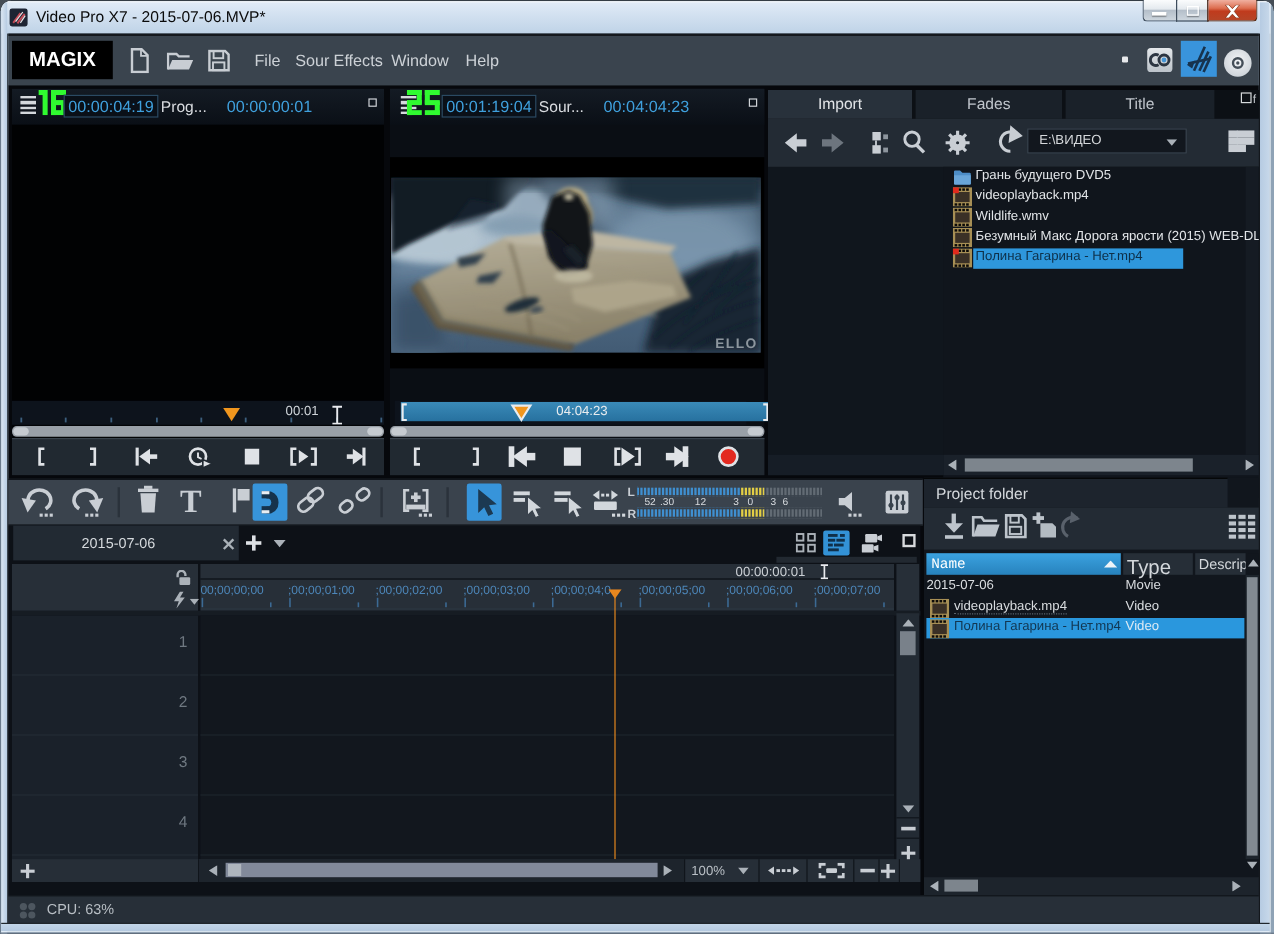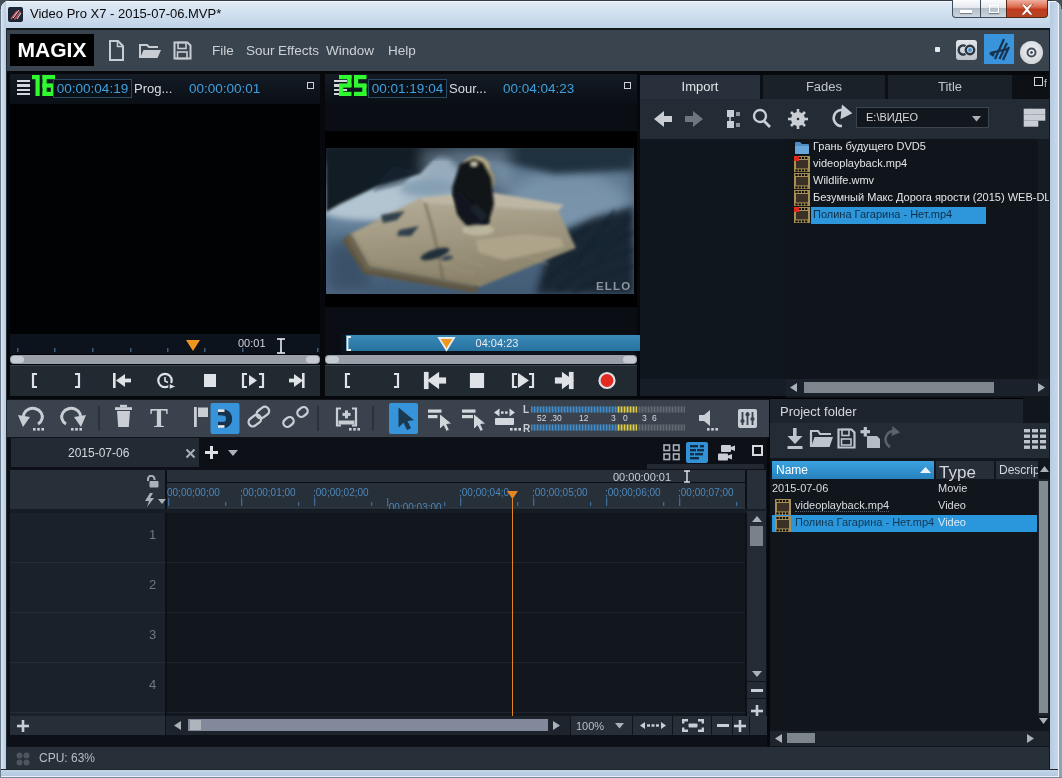--- a/index.html
+++ b/index.html
@@ -49,21 +49,21 @@
 <div class="abs" style="left:989px;top:5px;width:8px;height:6px;border:1.8px solid #fff;box-shadow:0 1px 1px rgba(0,0,0,.4);"></div>
 <svg class="abs" style="left:1020px;top:4px;" width="14" height="11" viewBox="0 0 14 11">
     <path d="M1 0 L4 0 L7 3.2 L10 0 L13 0 L8.6 5.5 L13 11 L10 11 L7 7.8 L4 11 L1 11 L5.4 5.5 Z" fill="#fff" stroke="#7c2d12" stroke-width="0.6"></path>
   </svg>
 
 <div class="abs" style="left:0;top:0;width:9px;height:9px;background:radial-gradient(circle 9px at 9px 9px, transparent 8px, #454d56 8.5px);"></div>
 <div class="abs" style="left:1053px;top:0;width:9px;height:9px;background:radial-gradient(circle 9px at 0px 9px, transparent 8px, #454d56 8.5px);"></div>
 
 <div class="abs" style="left:7px;top:28px;width:1042px;height:43px;background:#3a444e;"></div>
 <div class="abs" style="left:7px;top:28px;width:1042px;height:2px;background:#15191e;"></div>
-<div class="abs" style="left:10px;top:34px;width:84px;height:32px;background:#000;color:#fff;font-weight:bold;font-size:21px;text-align:center;line-height:32px;letter-spacing:0px;">MAGIX</div>
+<div class="abs" style="left:10px;top:34px;width:84px;height:32px;background:#000;color:#fff;font-weight:bold;font-size:17px;text-align:center;line-height:32px;letter-spacing:0px;">MAGIX</div>
 
 <svg class="abs" style="left:108px;top:40px;" width="17" height="21" viewBox="0 0 17 21">
   <path d="M2 1 L10 1 L15 6 L15 20 L2 20 Z" fill="none" stroke="#c8cdd3" stroke-width="2"></path>
   <path d="M9.5 1 L9.5 6.5 L15 6.5" fill="none" stroke="#c8cdd3" stroke-width="1.5"></path>
 </svg>
 
 <svg class="abs" style="left:139px;top:43px;" width="22" height="16" viewBox="0 0 22 16">
   <path d="M1 15 L1 2 L8 2 L10 4 L19 4" fill="none" stroke="#c8cdd3" stroke-width="2"></path>
   <path d="M1 15 L4.5 7 L22 7 L18.5 15 Z" fill="#c8cdd3"></path>
 </svg>
@@ -285,21 +285,21 @@
     <polygon points="134,16 148,11 157,15 165,30 168,56 162,76 144,82 131,66 126,40" fill="#090c11" filter="url(#b2)"></polygon>
     <polygon points="126,44 136,70 152,80 164,74 149,58 134,44" fill="#0d1117" filter="url(#b2)"></polygon>
     <ellipse cx="148" cy="16" rx="4" ry="3" fill="#ddd2b0" filter="url(#b2)"></ellipse>
     <ellipse cx="152" cy="82" rx="16" ry="5.5" fill="#d8cdad" filter="url(#b2)" opacity=".92"></ellipse>
     <polygon points="143,60 151,56 162,68 156,74" fill="#181d24" filter="url(#b2)"></polygon>
     <rect width="308" height="146" fill="#2c4157" opacity=".15"></rect>
     <text x="270" y="142" font-family="Liberation Sans" font-size="11.5" font-weight="bold" fill="#8d969e" letter-spacing="1.2">ELLO</text>
   </svg>
   </div>
 
-  <div class="abs" style="left:16px;top:260px;width:293px;height:20px;background:#0d131c;">
+  <div class="abs" style="left:4px;top:260px;width:293px;height:20px;background:#0d131c;">
     <div class="abs" style="left:5px;top:1px;width:307px;height:16px;background:linear-gradient(#3a8ab8,#27719f);"></div>
     <svg class="abs" style="left:0;top:0;" width="312" height="20">
       <g stroke="#e9ecef" stroke-width="1.8" fill="none">
         <path d="M10 3 L6.5 3 L6.5 16 L10 16"></path>
         <path d="M307 3 L310.5 3 L310.5 16 L307 16"></path>
         <path d="M98 4 L113 4 L105.5 16 Z" fill="#f0961e"></path>
     </g>
       </svg>
     <div class="abs" style="left:0px;top:3px;width:312px;text-align:center;font-size:11px;color:#e8ecef;">04:04:23</div>
   </div>
@@ -795,21 +795,21 @@
       <g stroke="#e8eaee" stroke-width="1.4">
           <line x1="4" y1="1" x2="4" y2="12"></line>
           <line x1="1" y1="1" x2="7" y2="1"></line>
           <line x1="1" y1="12" x2="7" y2="12"></line>
         </g>
     </svg>
     <div id="rulerlabels" class="abs" style="left:0;top:17px;height:22px;font-size:10px;color:#4d87ba;white-space:nowrap;">
         <span class="abs" style="left:0px;top:0;">00;00;00;00</span>
         <span class="abs" style="left:73px;top:0;">;00;00;01;00</span>
         <span class="abs" style="left:146px;top:0;">;00;00;02;00</span>
-        <span class="abs" style="left:219px;top:15px;text-decoration:underline;">;00;00;03;00</span>
+        <span class="abs" style="left:219px;top:0;">;00;00;03;00</span>
         <span class="abs" style="left:292px;top:0;">;00;00;04;0</span>
         <span class="abs" style="left:365px;top:0;">;00;00;05;00</span>
         <span class="abs" style="left:438px;top:0;">;00;00;06;00</span>
         <span class="abs" style="left:511px;top:0;">;00;00;07;00</span>
       </div>
     <svg id="rulerticks" class="abs" style="left:0;top:28px;" width="578" height="11">
         <g fill="#3c6a94">
           <rect x="1" y="0" width="1.3" height="8"></rect>
           <rect x="58" y="4" width="1.3" height="4"></rect>
           <rect x="74" y="0" width="1.3" height="8"></rect>
@@ -972,21 +972,21 @@
           <rect x="262" y="17" width="6" height="3.4"></rect>
           <rect x="270" y="17" width="6" height="3.4"></rect>
         <rect x="254" y="22.5" width="6" height="3.4"></rect>
           <rect x="262" y="22.5" width="6" height="3.4"></rect>
           <rect x="270" y="22.5" width="6" height="3.4"></rect>
       </g>
     </svg>
   </div>
 
   <div class="abs" style="left:2px;top:63px;width:162px;height:18px;background:linear-gradient(#3ba2e0,#2782bd);color:#fff;font-size:12px;">
-    <span class="abs" style="left:4px;top:2px;">Name</span>
+    <span class="abs" style="left:4px;top:2px;font-family:Liberation Mono, monospace;">Name</span>
     <svg class="abs" style="left:148px;top:6px;" width="11" height="7">
         <path d="M5.5 0 L11 6 L0 6 Z" fill="#eef4f8"></path>
       </svg>
   </div>
   <div class="abs" style="left:166px;top:63px;width:58px;height:18px;background:#262e37;color:#d3d7db;font-size:17px;">
     <span class="abs" style="left:3px;top:2px;">Type</span>
   </div>
   <div class="abs" style="left:226px;top:63px;width:42px;height:18px;background:#262e37;color:#d3d7db;font-size:12px;overflow:hidden;">
     <span class="abs" style="left:3px;top:2px;">Descript</span>
   </div>

